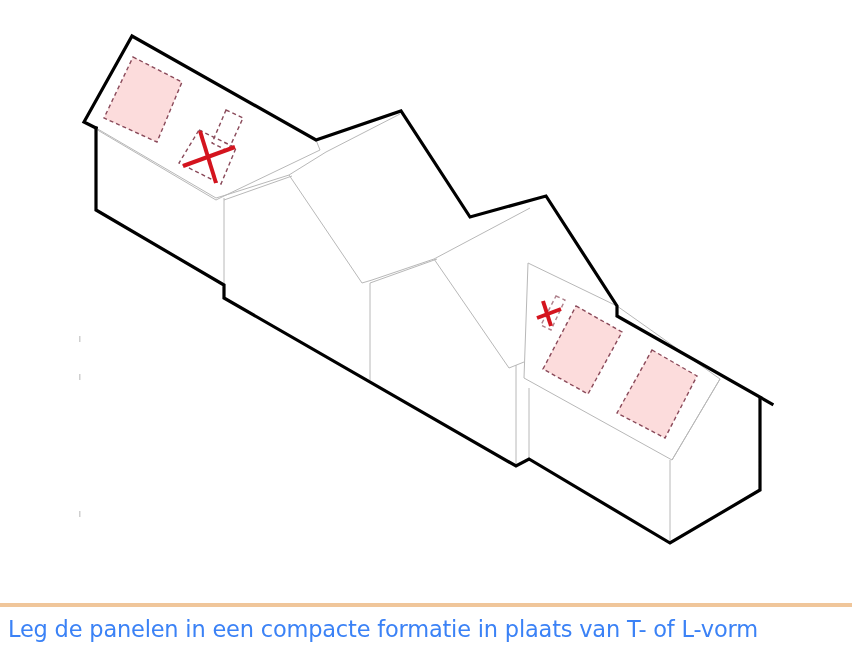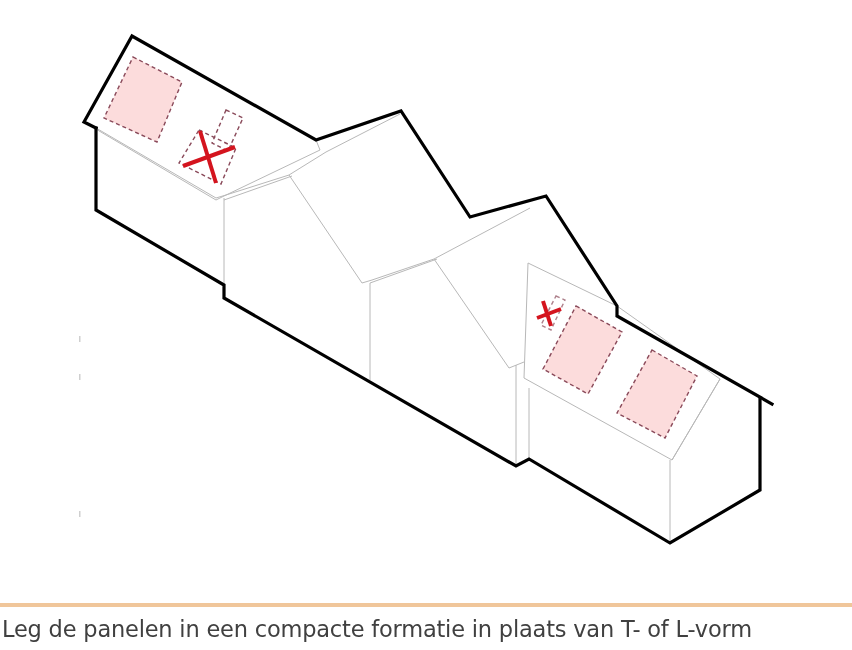--- a/index.html
+++ b/index.html
@@ -1,19 +1,19 @@
 <!DOCTYPE html>
 <html><head>
   <meta charset="utf-8">
   <style>
     html, body { margin: 0; padding: 0; background: #ffffff; }
     body { width: 852px; height: 650px; position: relative; overflow: hidden; font-family: "DejaVu Sans", sans-serif; }
     #diagram { position: absolute; left: 0; top: 0; width: 852px; height: 600px; }
     .divider { position: absolute; left: 0; top: 603px; width: 852px; height: 4px; }
-    .caption { position: absolute; left: 2px; top: 616px; font-size: 22.5px; color: #404040; white-space: nowrap; letter-spacing: -0.2px; font-family: "DejaVu Sans", sans-serif; }
+    .caption { position: absolute; left: 8px; top: 616px; font-size: 22.5px; color: #3b82f6; white-space: nowrap; letter-spacing: -0.2px; font-family: "DejaVu Sans", sans-serif; }
     .outline { fill: none; stroke: #000000; stroke-width: 3.2; stroke-linejoin: miter; stroke-linecap: square; }
     .thin { fill: none; stroke: #b8b8b8; stroke-width: 1; }
     .roof-face { fill: #ffffff; stroke: #b8b8b8; stroke-width: 1; }
     .panel { stroke-width: 1.4; stroke-dasharray: 4 3; }
     .cross { stroke-width: 4; stroke-linecap: butt; }
     .faint { fill: #cfcfcf; }
   </style>
 </head>
 <body>
 

